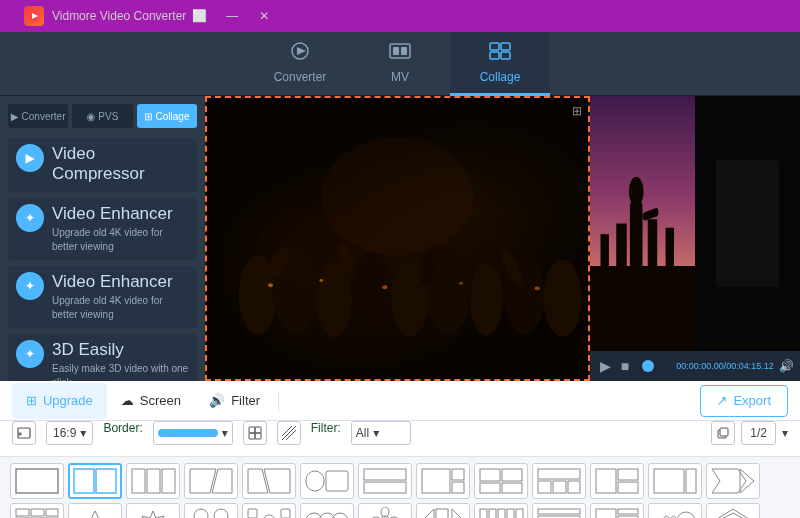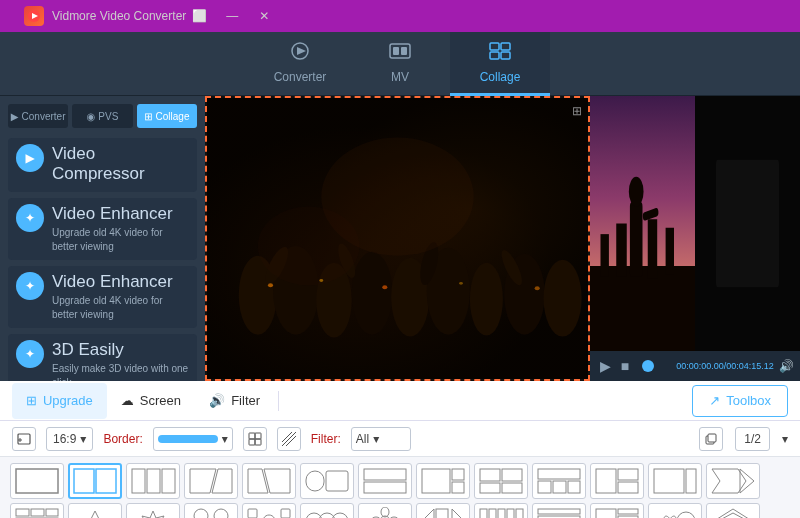--- a/index.html
+++ b/index.html
@@ -285,28 +285,28 @@
       display: flex;
       align-items: center;
       gap: 6px;
     }
 
     
     #options-bar {
       height: 36px;
       background: white;
       display: flex;
-      align-items: center;
+      align-items: flex-start;
       gap: 10px;
       padding: 0 12px;
       border-bottom: 1px solid #e0e4ea;
       font-size: 12px;
       color: #444;
     }
-    .options-label { color: #b91c1c; font-size: 12px; }
+    .options-label { color: #14532d; font-size: 12px; }
     .options-dropdown {
       height: 24px;
       border: 1px solid #c0c8d4;
       border-radius: 3px;
       background: white;
       font-size: 12px;
       padding: 0 4px;
       display: flex;
       align-items: center;
       gap: 4px;
@@ -599,21 +599,21 @@
         <span>☁</span>
         <span>Screen</span>
       </button>
       <button class="tool-btn">
         <span>🔊</span>
         <span>Filter</span>
       </button>
       <div class="tool-divider"></div>
       <button id="export-btn-toolbar">
         <span>↗</span>
-        <span>Toolbox</span>
+        <span>Export</span>
       </button>
     </div>
 
     <div id="options-bar">
 
       <div class="icon-btn-small">
         <svg width="14" height="14" viewBox="0 0 14 14" fill="none">
           <rect x="1" y="2" width="12" height="10" rx="1" stroke="#555" stroke-width="1.2"></rect>
           <line x1="1" y1="8" x2="5" y2="8" stroke="#555" stroke-width="1"></line>
           <line x1="3" y1="6" x2="3" y2="10" stroke="#555" stroke-width="1"></line>
@@ -644,21 +644,21 @@
           <line x1="4" y1="14" x2="14" y2="4" stroke="#555" stroke-width="1"></line>
           <line x1="0" y1="10" x2="10" y2="0" stroke="#555" stroke-width="1"></line>
         </svg>
       </div>
       <span class="options-label">Filter:</span>
       <div class="options-dropdown">
         <span>All</span>
         <span>▾</span>
       </div>
 
-      <div style="margin-left:auto;display:flex;align-items:center;gap:12px;">
+      <div style="margin-left:auto;display:flex;align-items:center;gap:6px;">
         <div class="icon-btn-small">
           <svg width="12" height="12" viewBox="0 0 12 12" fill="none">
             <rect x="1" y="3" width="8" height="8" rx="1" stroke="#555" stroke-width="1"></rect>
             <rect x="3" y="1" width="8" height="8" rx="1" stroke="#555" stroke-width="1" fill="white"></rect>
           </svg>
         </div>
         <div class="page-indicator">
           <span>1/2</span>
         </div>
         <span>▾</span>

